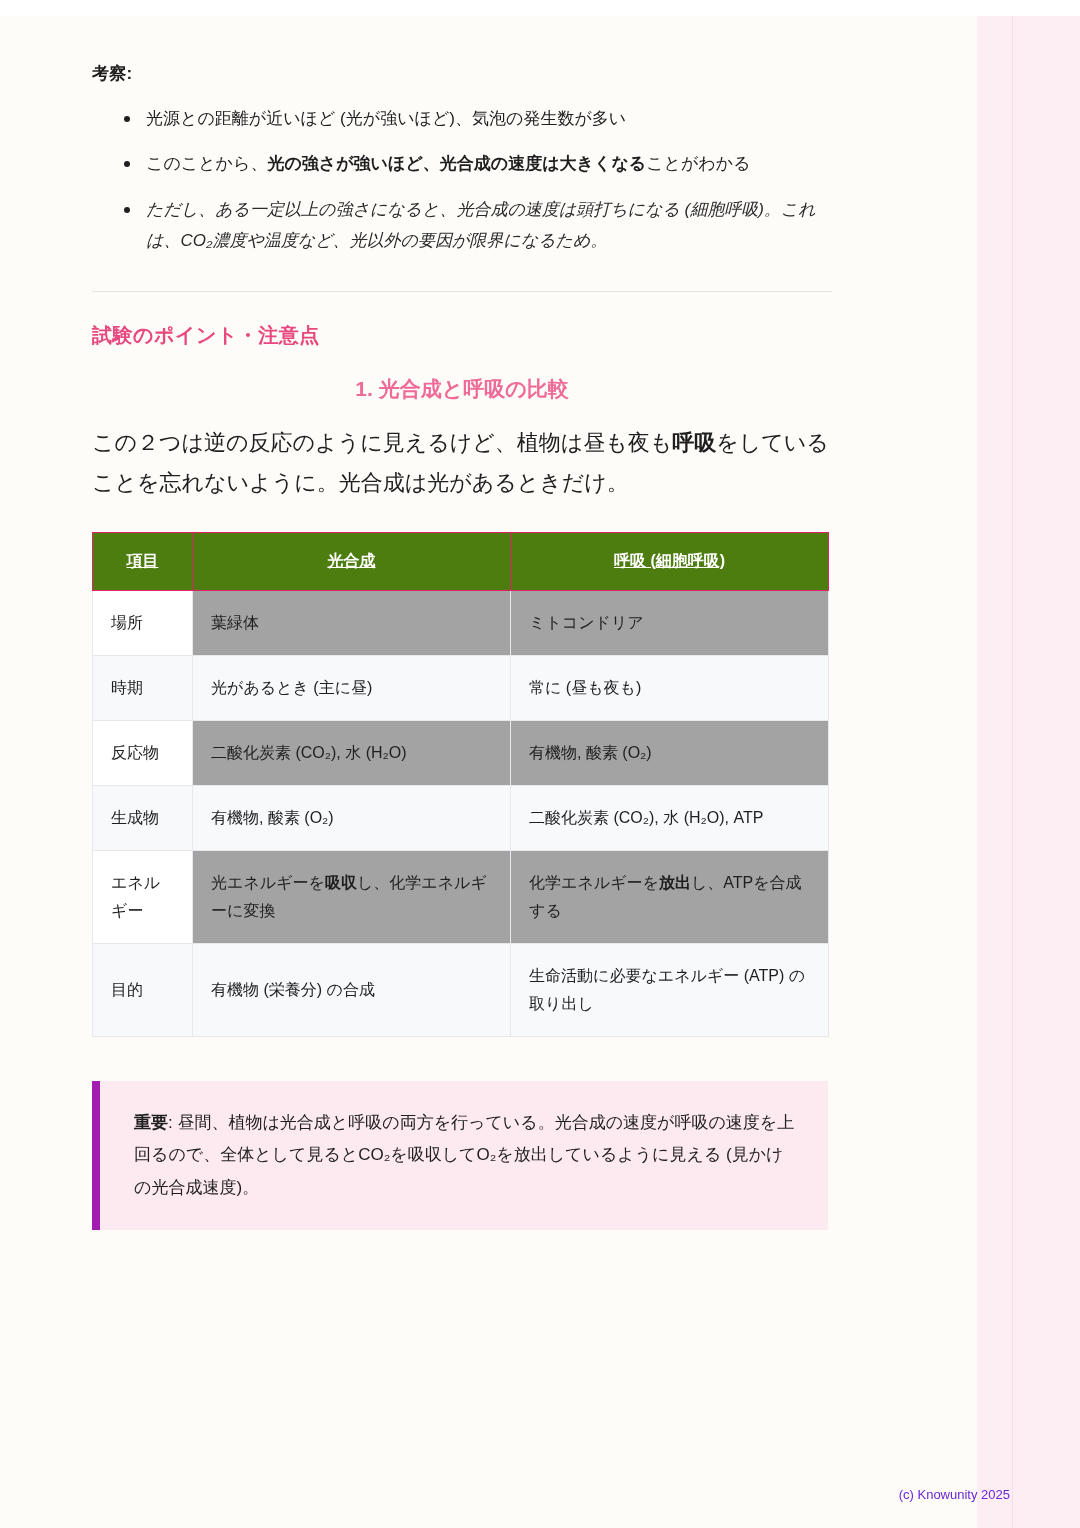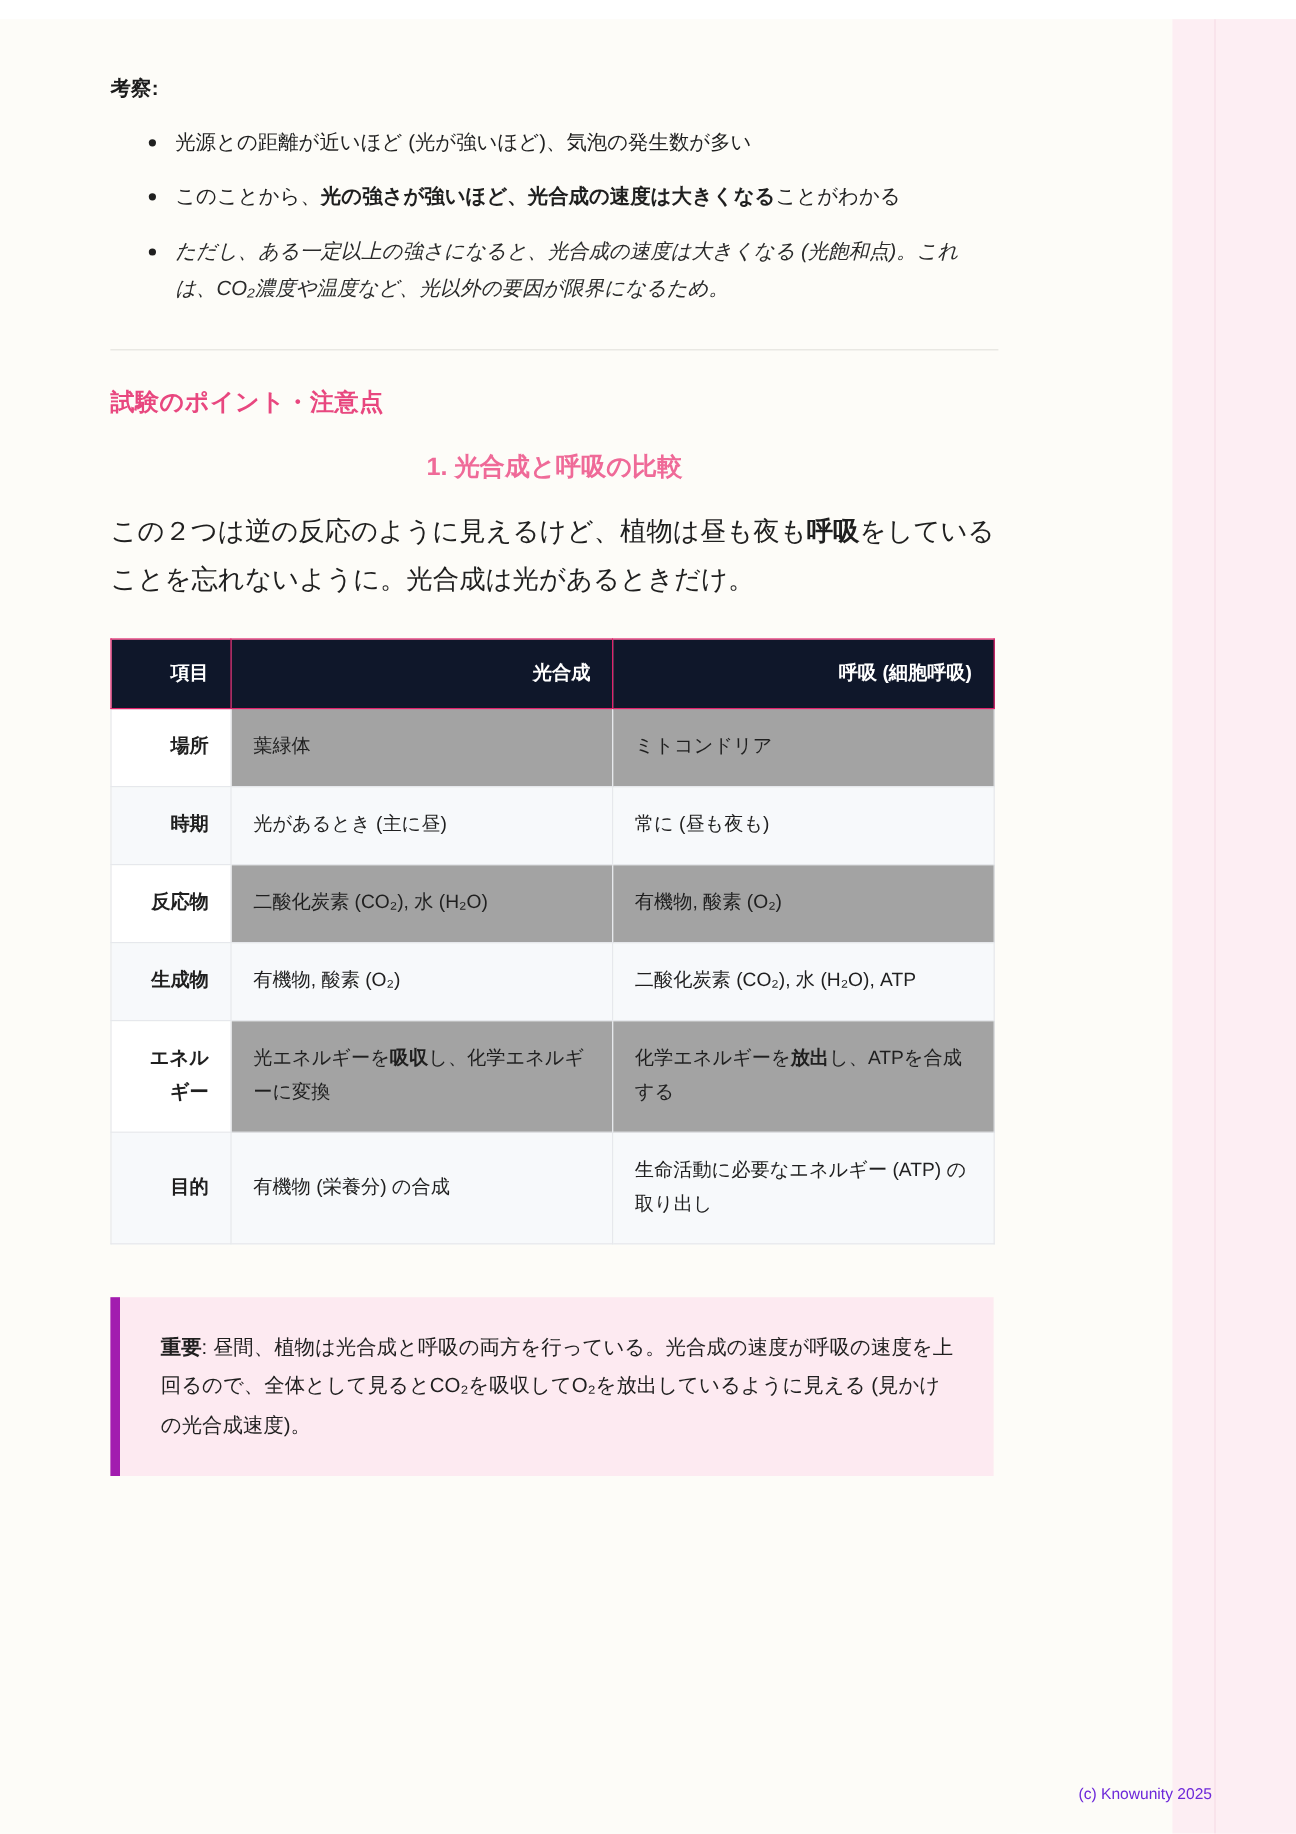--- a/index.html
+++ b/index.html
@@ -112,43 +112,43 @@
     margin: 0 0 28px 0;
   }
 
   table.compare {
     border-collapse: collapse;
     width: 736px;
     margin: 0 0 44px 0;
     table-layout: fixed;
   }
   table.compare th {
-    background: #0f172a;
+    background: #4d7c0f;
     color: #ffffff;
     font-size: 16px;
     font-weight: bold;
-    text-align: right;
+    text-align: center;
     padding: 18px 18px;
     border: 1px solid #e0216b;
     vertical-align: middle;
+    text-decoration: underline;
   }
   table.compare td {
     font-size: 16px;
     line-height: 1.75;
     color: #1f1f1f;
     padding: 18px 18px;
     border: 1px solid #e6e8ec;
     vertical-align: middle;
     background: #a3a3a3;
   }
   table.compare tr:nth-child(even) td { background: #f7f9fb; }
   table.compare td.rowhead {
-    font-weight: bold;
+    font-weight: normal;
     background: #ffffff;
-    text-align: right;
   }
   table.compare tr:nth-child(even) td.rowhead { background: #f7f9fb; }
   col.c1 { width: 100px; }
   col.c2 { width: 318px; }
   col.c3 { width: 318px; }
 
   .callout {
     position: relative;
     background: #fdeaf1;
     border-left: 8px solid #a21caf;
@@ -183,21 +183,21 @@
     <p class="kousatsu-label">考察:</p>
 
     <ul class="bullets">
       <li>
         <span>光源との距離が近いほど (光が強いほど)、気泡の発生数が多い</span>
       </li>
       <li>
         <span>このことから、</span><span class="b">光の強さが強いほど、光合成の速度は大きくなる</span><span>ことがわかる</span>
       </li>
       <li class="italic">
-        <span>ただし、ある一定以上の強さになると、光合成の速度は大きくなる (光飽和点)。これは、CO₂濃度や温度など、光以外の要因が限界になるため。</span>
+        <span>ただし、ある一定以上の強さになると、光合成の速度は頭打ちになる (細胞呼吸)。これは、CO₂濃度や温度など、光以外の要因が限界になるため。</span>
       </li>
     </ul>
 
     <hr class="divider">
 
     <h2 class="section-title">試験のポイント・注意点</h2>
 
     <h3 class="sub-title">1. 光合成と呼吸の比較</h3>
 
     <p class="para">

